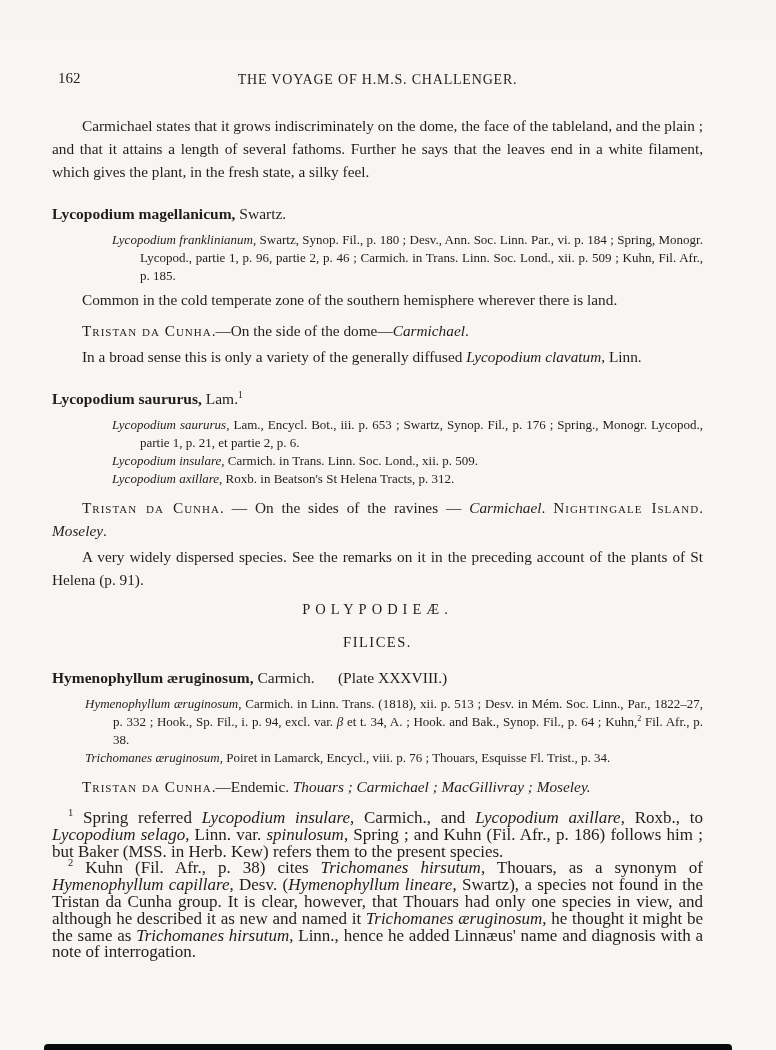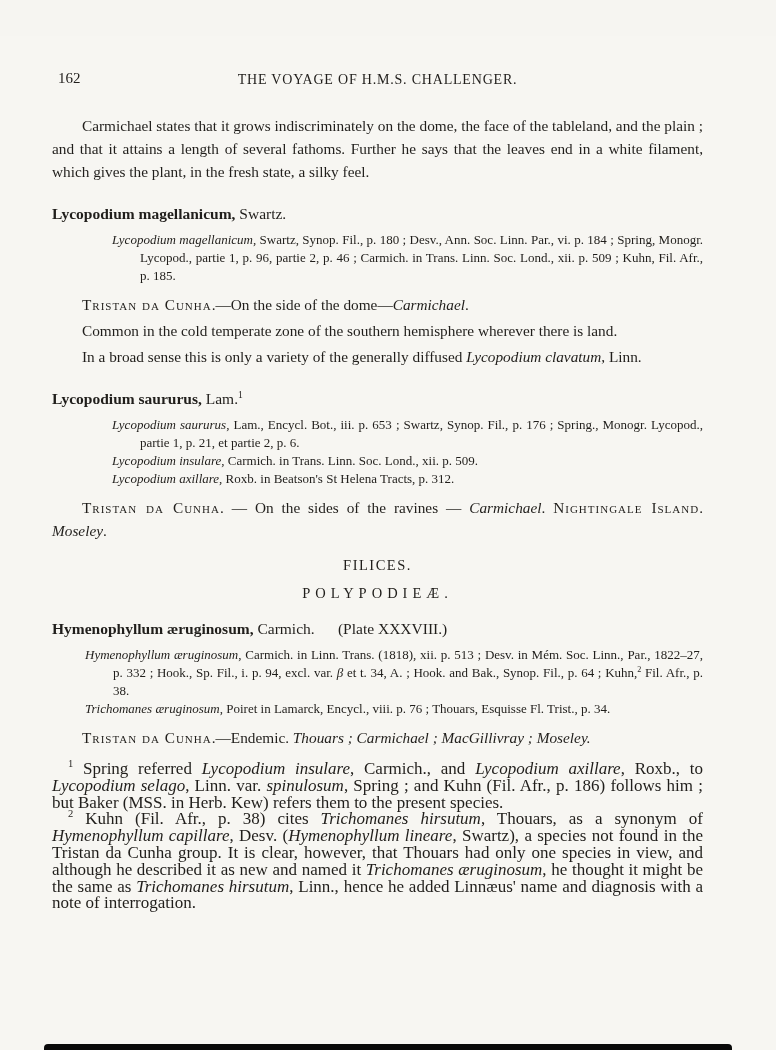--- a/index.html
+++ b/index.html
@@ -51,38 +51,39 @@
 
   <header class="running-head">
     <span class="page-number">162</span>
     <span class="running-title">THE VOYAGE OF H.M.S. CHALLENGER.</span>
   </header>
 
   <p class="para indent mt-lg">Carmichael states that it grows indiscriminately on the dome, the face of the tableland, and the plain ; and that it attains a length of several fathoms.  Further he says that the leaves end in a white filament, which gives the plant, in the fresh state, a silky feel.</p>
 
   <h3 class="species-heading"><span class="rt-b">Lycopodium magellanicum,</span> Swartz.</h3>
   <div class="citation-group">
-    <p class="citation"><span class="rt-i">Lycopodium magellanicum</span>, Swartz, Synop. Fil., p. 180 ; Desv., Ann. Soc. Linn. Par., vi. p. 184 ; Spring, Monogr. Lycopod., partie 1, p. 96, partie 2, p. 46 ; Carmich. in Trans. Linn. Soc. Lond., xii. p. 509 ; Kuhn, Fil. Afr., p. 185.</p>
+    <p class="citation"><span class="rt-i">Lycopodium franklinianum</span>, Swartz, Synop. Fil., p. 180 ; Desv., Ann. Soc. Linn. Par., vi. p. 184 ; Spring, Monogr. Lycopod., partie 1, p. 96, partie 2, p. 46 ; Carmich. in Trans. Linn. Soc. Lond., xii. p. 509 ; Kuhn, Fil. Afr., p. 185.</p>
   </div>
 
+  <p class="para indent mt-sm">Common in the cold temperate zone of the southern hemisphere wherever there is land.</p>
   <p class="para indent mt-md"><span class="rt-sc">Tristan da Cunha</span>.—On the side of the dome—<span class="rt-i">Carmichael</span>.</p>
-  <p class="para indent mt-sm">Common in the cold temperate zone of the southern hemisphere wherever there is land.</p>
   <p class="para indent mt-sm">In a broad sense this is only a variety of the generally diffused <span class="rt-i">Lycopodium clavatum</span>, Linn.</p>
 
   <h3 class="species-heading"><span class="rt-b">Lycopodium saururus,</span> Lam.<span class="rt-sup">1</span></h3>
   <div class="citation-group">
     <p class="citation"><span class="rt-i">Lycopodium saururus</span>, Lam., Encycl. Bot., iii. p. 653 ; Swartz, Synop. Fil., p. 176 ; Spring., Monogr. Lycopod., partie 1, p. 21, et partie 2, p. 6.</p>
     <p class="citation"><span class="rt-i">Lycopodium insulare</span>, Carmich. in Trans. Linn. Soc. Lond., xii. p. 509.</p>
     <p class="citation"><span class="rt-i">Lycopodium axillare</span>, Roxb. in Beatson's St Helena Tracts, p. 312.</p>
   </div>
 
   <p class="para indent mt-md"><span class="rt-sc">Tristan da Cunha</span>. — On the sides of the ravines — <span class="rt-i">Carmichael</span>.  <span class="rt-sc">Nightingale Island</span>.  <span class="rt-i">Moseley</span>.</p>
+  <p class="para indent mt-sm">A very widely dispersed species.  See the remarks on it in the preceding account of the plants of St Helena (p. 91).</p>
 
+  <h3 class="center-heading polypodieae">POLYPODIEÆ.</h3>
   <h3 class="center-heading filices">FILICES.</h3>
-  <h3 class="center-heading polypodieae">POLYPODIEÆ.</h3>
 
   <h3 class="species-heading" style="margin-top:15px;"><span class="rt-b">Hymenophyllum æruginosum,</span> Carmich.  (Plate XXXVIII.)</h3>
   <div class="citation-group wide">
     <p class="citation"><span class="rt-i">Hymenophyllum æruginosum</span>, Carmich. in Linn. Trans. (1818), xii. p. 513 ; Desv. in Mém. Soc. Linn., Par., 1822–27, p. 332 ; Hook., Sp. Fil., i. p. 94, excl. var. <span class="rt-i">β</span> et t. 34, A. ; Hook. and Bak., Synop. Fil., p. 64 ; Kuhn,<span class="rt-sup">2</span> Fil. Afr., p. 38.</p>
     <p class="citation"><span class="rt-i">Trichomanes æruginosum</span>, Poiret in Lamarck, Encycl., viii. p. 76 ; Thouars, Esquisse Fl. Trist., p. 34.</p>
   </div>
 
   <p class="para indent mt-md"><span class="rt-sc">Tristan da Cunha</span>.—Endemic.  <span class="rt-i">Thouars ; Carmichael ; MacGillivray ; Moseley.</span></p>
 
   <div class="footnotes">

